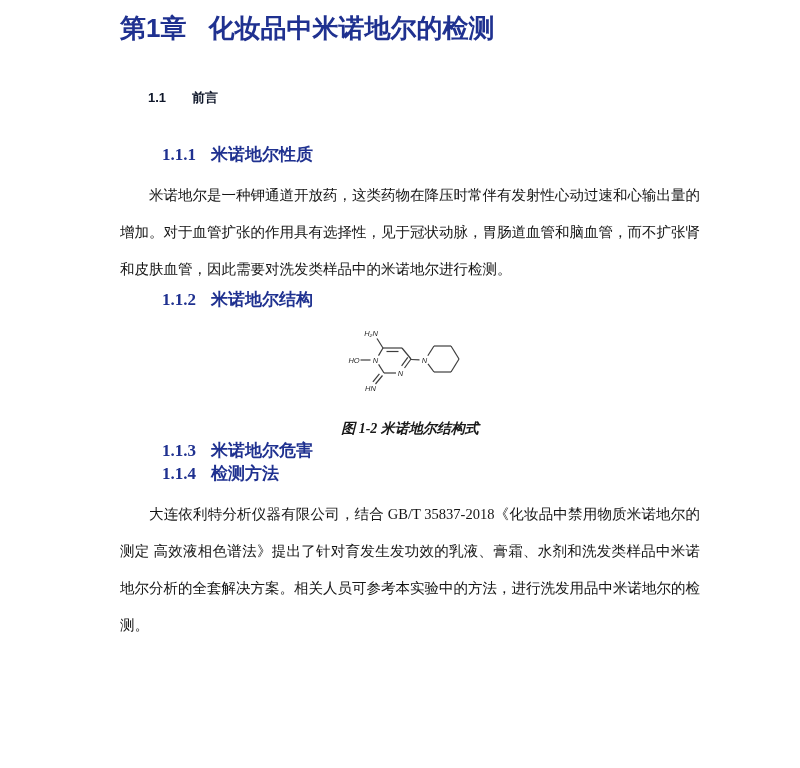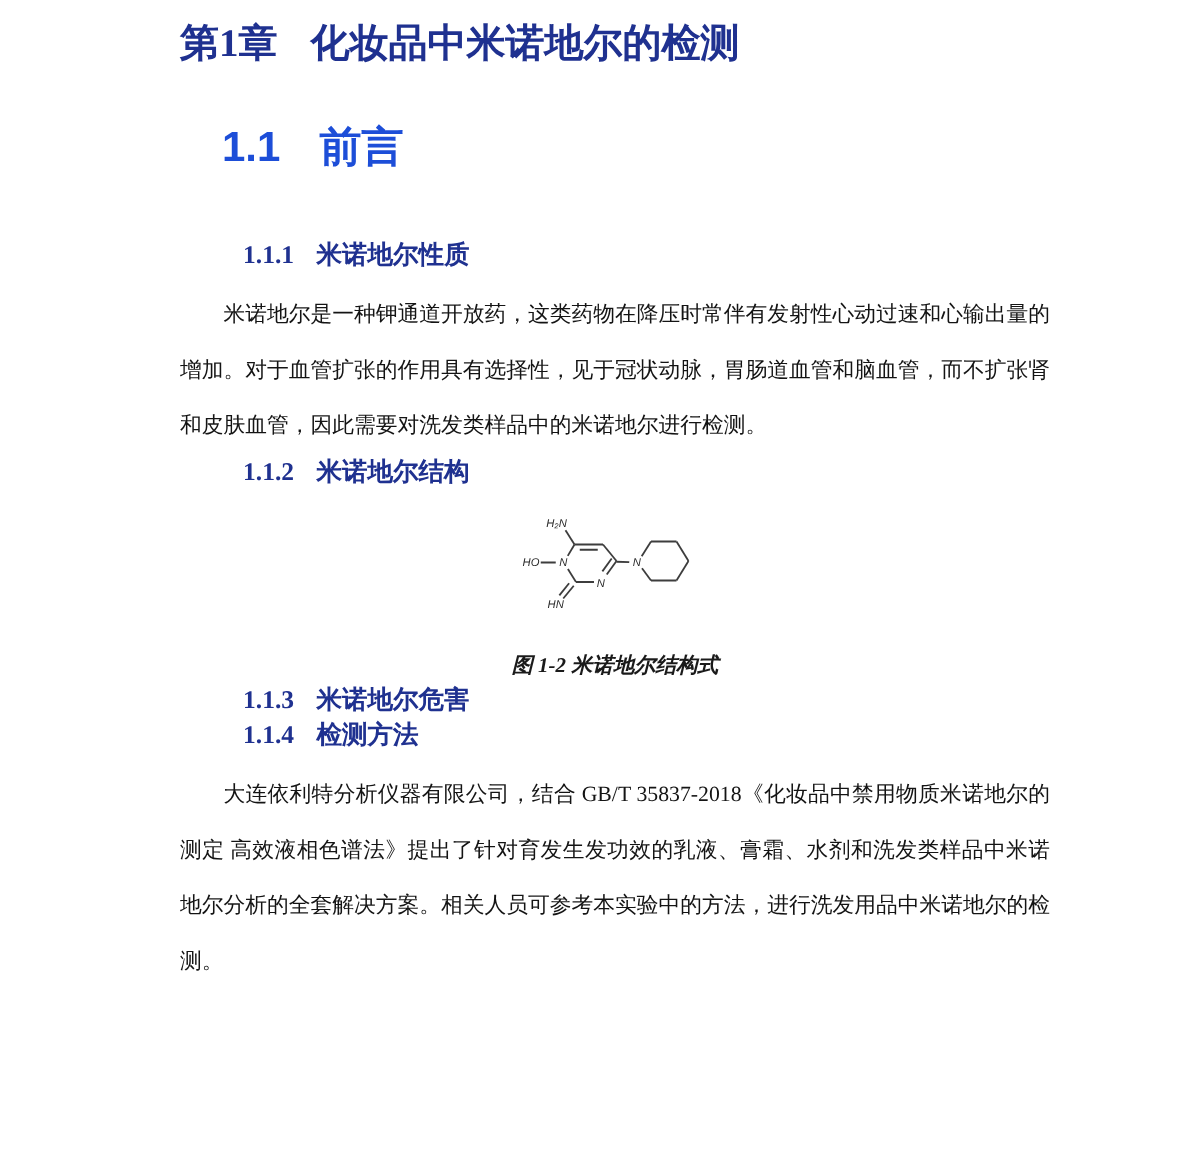--- a/index.html
+++ b/index.html
@@ -18,42 +18,42 @@
     background: #ffffff;
     font-family: "Liberation Serif", "DejaVu Serif", serif;
     color: #1a1a1a;
   }
   .chapter-heading {
     margin: 12px 0 0 0;
     font-size: 26px;
     line-height: 33px;
     font-weight: bold;
     color: #1f3190;
-    font-family: Liberation Serif, serif;
+    font-family: Liberation Sans, sans-serif;
   }
   .chapter-heading .num { margin-right: 22px; }
   .section-heading {
     margin: 40px 0 0 28px;
-    font-size: 28px;
+    font-size: 13px;
     line-height: 26px;
     font-weight: bold;
-    color: #1d4ed8;
+    color: #0f172a;
     font-family: "Liberation Sans", "DejaVu Sans", sans-serif;
   }
   .section-heading .num { margin-right: 26px; }
   .subsection-heading {
     margin: 0 0 0 42px;
     font-size: 17px;
     line-height: 23px;
     font-weight: bold;
     color: #1f3190;
     font-family: "Liberation Serif", "DejaVu Serif", serif;
   }
   .subsection-heading .num { margin-right: 15px; }
-  .h-111 { margin-top: 47px; }
+  .h-111 { margin-top: 32px; }
   .h-112 { margin-top: 0px; }
   .h-113 { margin-top: 0; }
   .h-114 { margin-top: 0px; }
   .body-para {
     margin: 11px 0 0 0;
     font-size: 14.5px;
     line-height: 37px;
     text-align: justify;
     text-indent: 2em;
     color: #141414;

